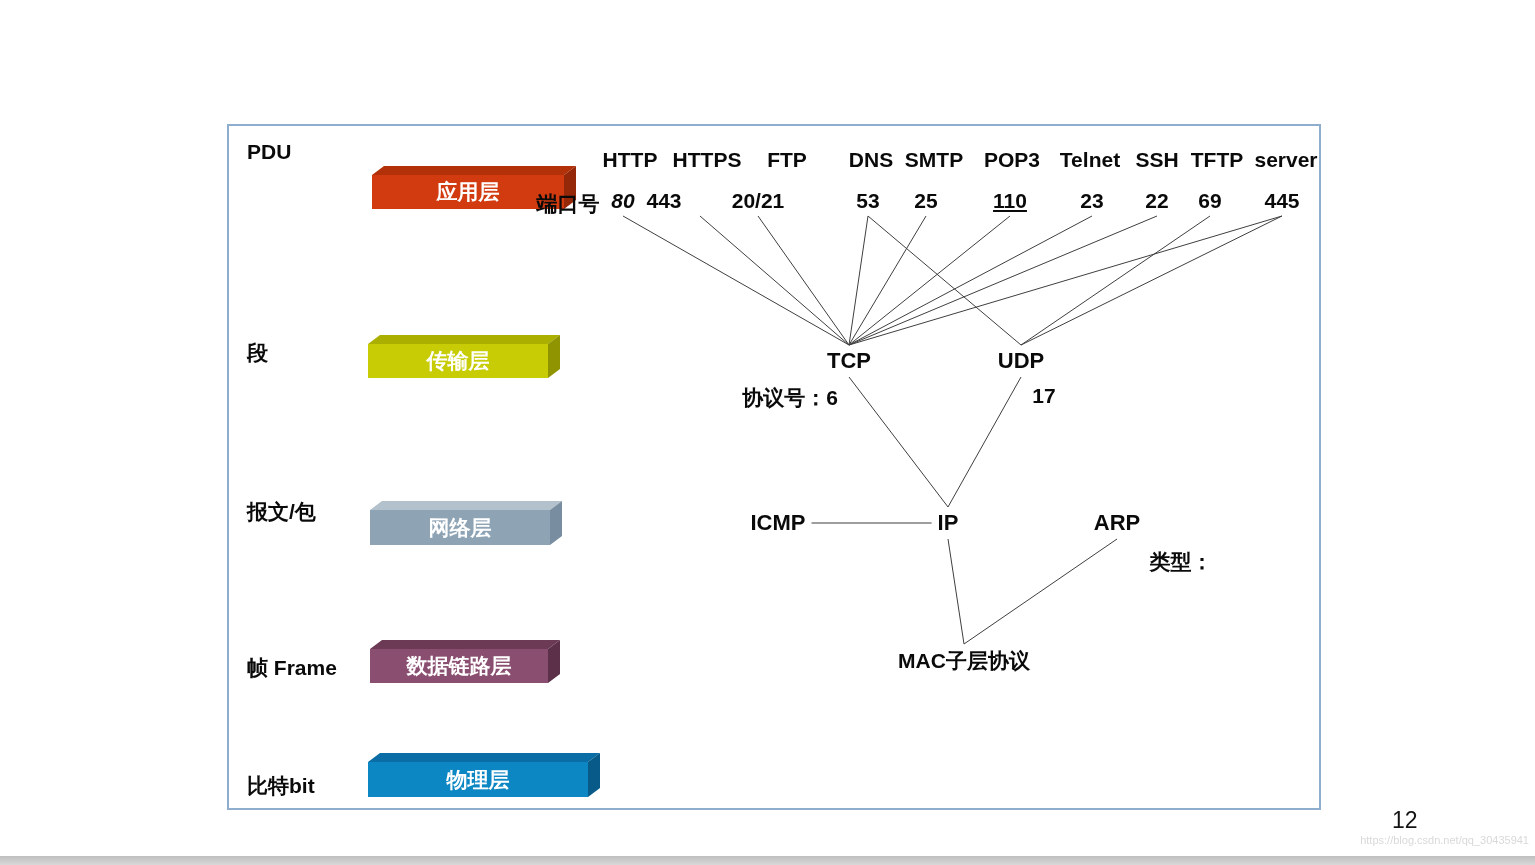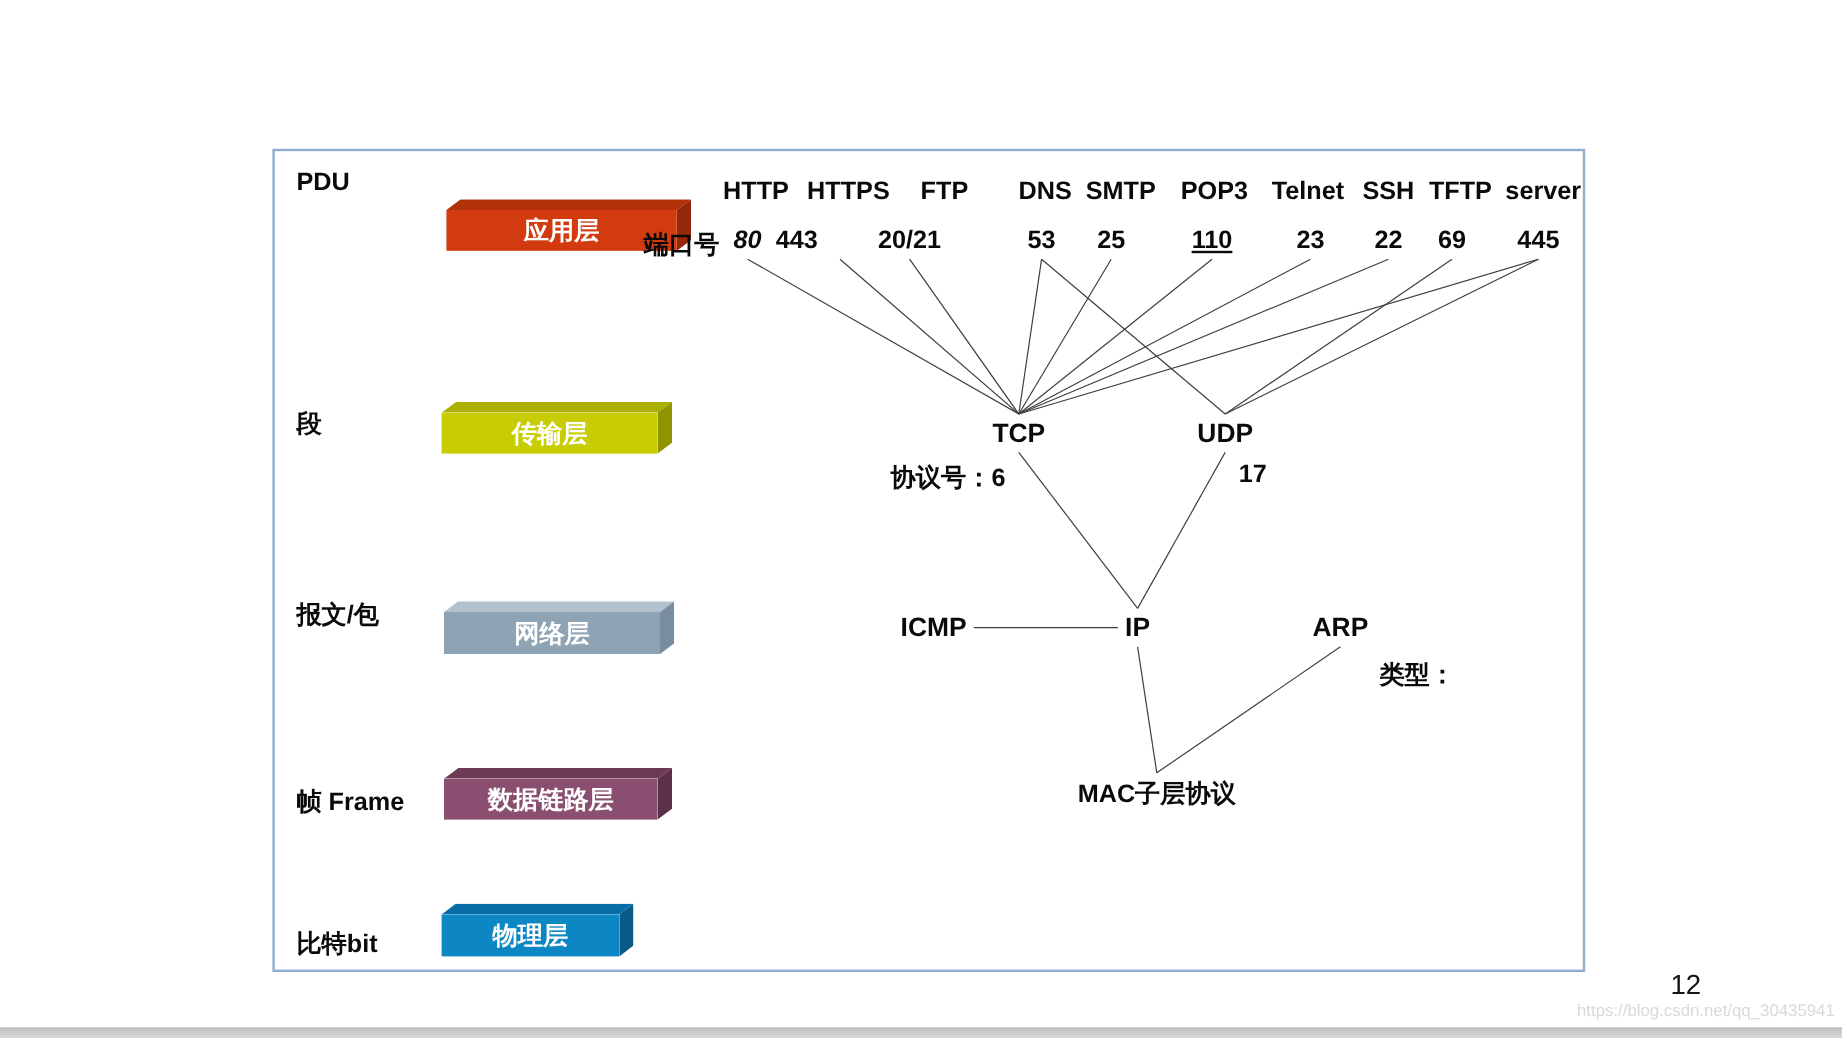--- a/index.html
+++ b/index.html
@@ -29,21 +29,21 @@
              font-weight:700;color:#0a0a0a;white-space:nowrap;}
   .colhead{font-size:21px;top:148px;}
   .portnum{font-size:21px;top:189px;}
   .portlabel{font-size:21px;}
   .node{font-size:22px;}
   .node.small{font-size:21px;}
 
   #edges{position:absolute;left:0;top:0;width:1535px;height:865px;pointer-events:none;}
 
   .pagenum{position:absolute;left:1392px;top:807px;font-size:23px;color:#141414;}
-  .watermark{position:absolute;right:6px;top:834px;font-size:14px;color:#d9d9d9;}
+  .watermark{position:absolute;right:6px;top:834px;font-size:11px;color:#d9d9d9;}
   .bottombar{position:absolute;left:0;top:856px;width:100%;height:9px;
              background:linear-gradient(180deg,#bfbfbf 0%,#cecece 60%,#d8d8d8 100%);}
 </style>
 </head>
 <body>
 
 <div class="page">
 
 
   <div class="panel"></div>
@@ -67,21 +67,21 @@
   <div class="b3" style="left: 370px; top: 501px; width: 192px; height: 44px; --front: #8ea4b5; --top: #b2c1cb; --side: #788da0;">
     <span class="b3top"></span>
     <span class="b3side"></span>
     <span class="b3front">网络层</span>
   </div>
   <div class="b3" style="left: 370px; top: 640px; width: 190px; height: 43px; --front: #8a4e70; --top: #6d3a56; --side: #5c3048;">
     <span class="b3top"></span>
     <span class="b3side"></span>
     <span class="b3front">数据链路层</span>
   </div>
-  <div class="b3" style="left: 368px; top: 753px; width: 160px; height: 44px; --front: #0d87c3; --top: #0a6da5; --side: #085a88;">
+  <div class="b3" style="left: 368px; top: 753px; width: 232px; height: 44px; --front: #0d87c3; --top: #0a6da5; --side: #085a88;">
     <span class="b3top"></span>
     <span class="b3side"></span>
     <span class="b3front">物理层</span>
   </div>
 
   <div id="protocol-row">
       <span class="colhead" style="left: 630px;">HTTP</span>
       <span class="colhead" style="left: 707px;">HTTPS</span>
       <span class="colhead" style="left: 787px;">FTP</span>
       <span class="colhead" style="left: 871px;">DNS</span>

